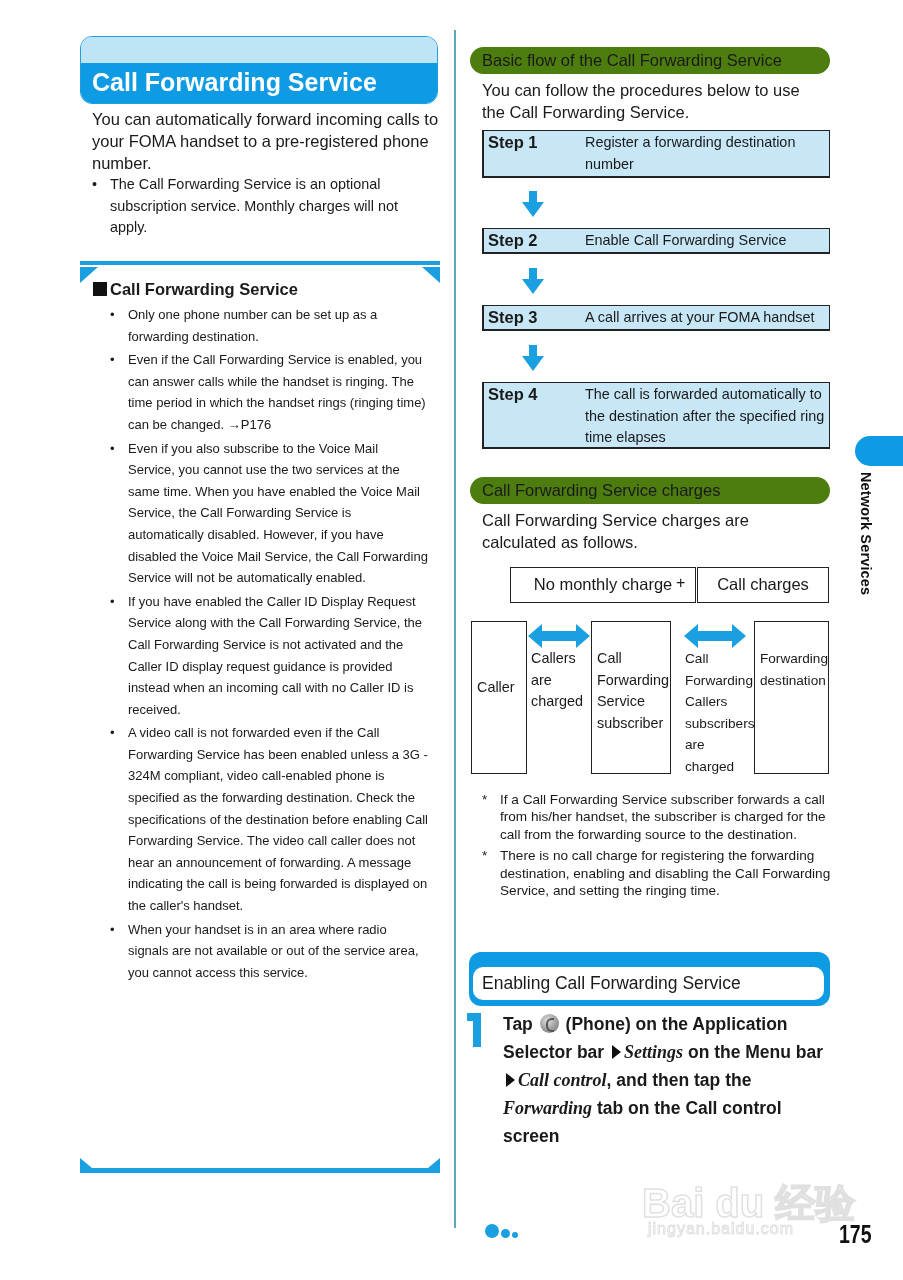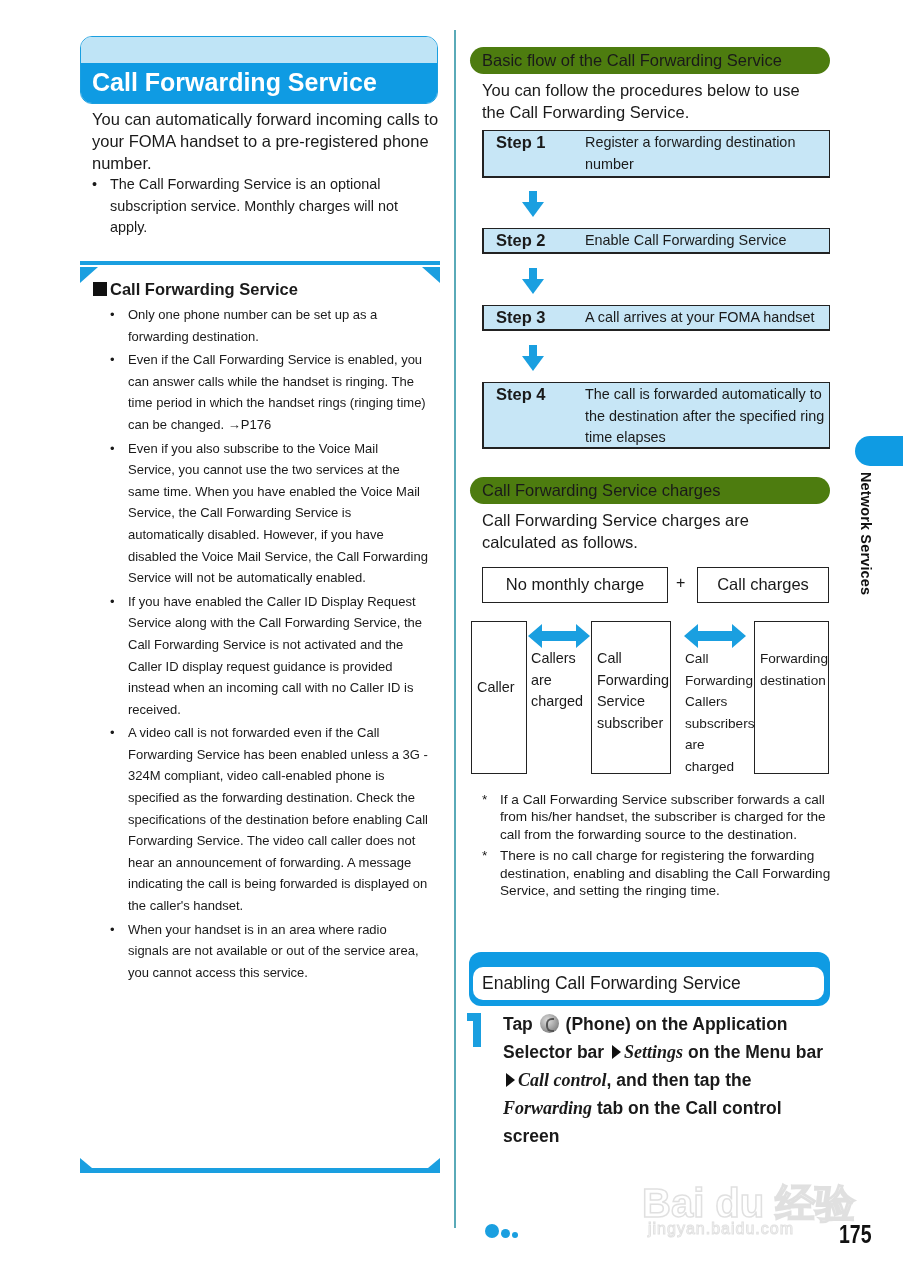--- a/index.html
+++ b/index.html
@@ -54,21 +54,21 @@
   .pill-heading {
     position: absolute; left: 470px; width: 360px; height: 27px;
     background: #4d7c0f; border-radius: 14px; font-size: 16.5px; line-height: 27px; padding-left: 12px;
   }
   .rtext { position: absolute; left: 482px; width: 345px; font-size: 16.5px; line-height: 22px; }
 
   .step {
     position: absolute; left: 482px; width: 348px; background: #c7e6f6;
     border: 1px solid #222; border-bottom-width: 2px; border-left-width: 2px;
   }
-  .step .label { position: absolute; left: 4px; top: 2px; font-size: 16.5px; font-weight: bold; margin-left: 8px; }
+  .step .label { position: absolute; left: 4px; top: 2px; font-size: 16.5px; font-weight: bold; }
   .step .desc { position: absolute; left: 101px; top: 1px; width: 245px; font-size: 14.4px; line-height: 21.6px; }
   .arrow-down { position: absolute; left: 522px; width: 22px; height: 26px; }
 
   .charge-box { position: absolute; top: 567px; height: 36px; border: 1px solid #222; font-size: 16.5px; text-align: center; line-height: 32px; }
   .plus { position: absolute; left: 676px; top: 574px; font-size: 16px; }
 
   .flow-box { position: absolute; top: 621px; height: 153px; border: 1px solid #222; }
   .flow-text { position: absolute; font-size: 14.4px; line-height: 21.6px; }
   .flow-text.small { font-size: 13.6px; }
   .h-arrow { position: absolute; width: 62px; height: 24px; }
@@ -168,21 +168,21 @@
   </svg>
 
 <div class="step" style="top:382px;height:67px;">
   <span class="label">Step 4</span>
   <span class="desc">The call is forwarded automatically to the destination after the specified ring time elapses</span>
 </div>
 
 <div class="pill-heading" style="top:477px;">Call Forwarding Service charges</div>
 <p class="rtext" style="top:509px;">Call Forwarding Service charges are calculated as follows.</p>
 
-<div class="charge-box" style="left:482px;width:186px;">No monthly charge</div>
+<div class="charge-box" style="left:510px;width:186px;">No monthly charge</div>
 <span class="plus">+</span>
 <div class="charge-box" style="left:697px;width:132px;">Call charges</div>
 
 <div class="flow-box" style="left:471px;width:56px;">
   <span class="flow-text" style="left:5px;top:55px;">Caller</span>
 </div>
 <svg class="h-arrow" style="left:528px;top:624px;" viewBox="0 0 62 24">
     <polygon points="0,12 14,0 14,7 48,7 48,0 62,12 48,24 48,17 14,17 14,24" fill="#1a9fe0"></polygon>
   </svg>
 <span class="flow-text" style="left:531px;top:648px;width:60px;">Callers are charged</span>

